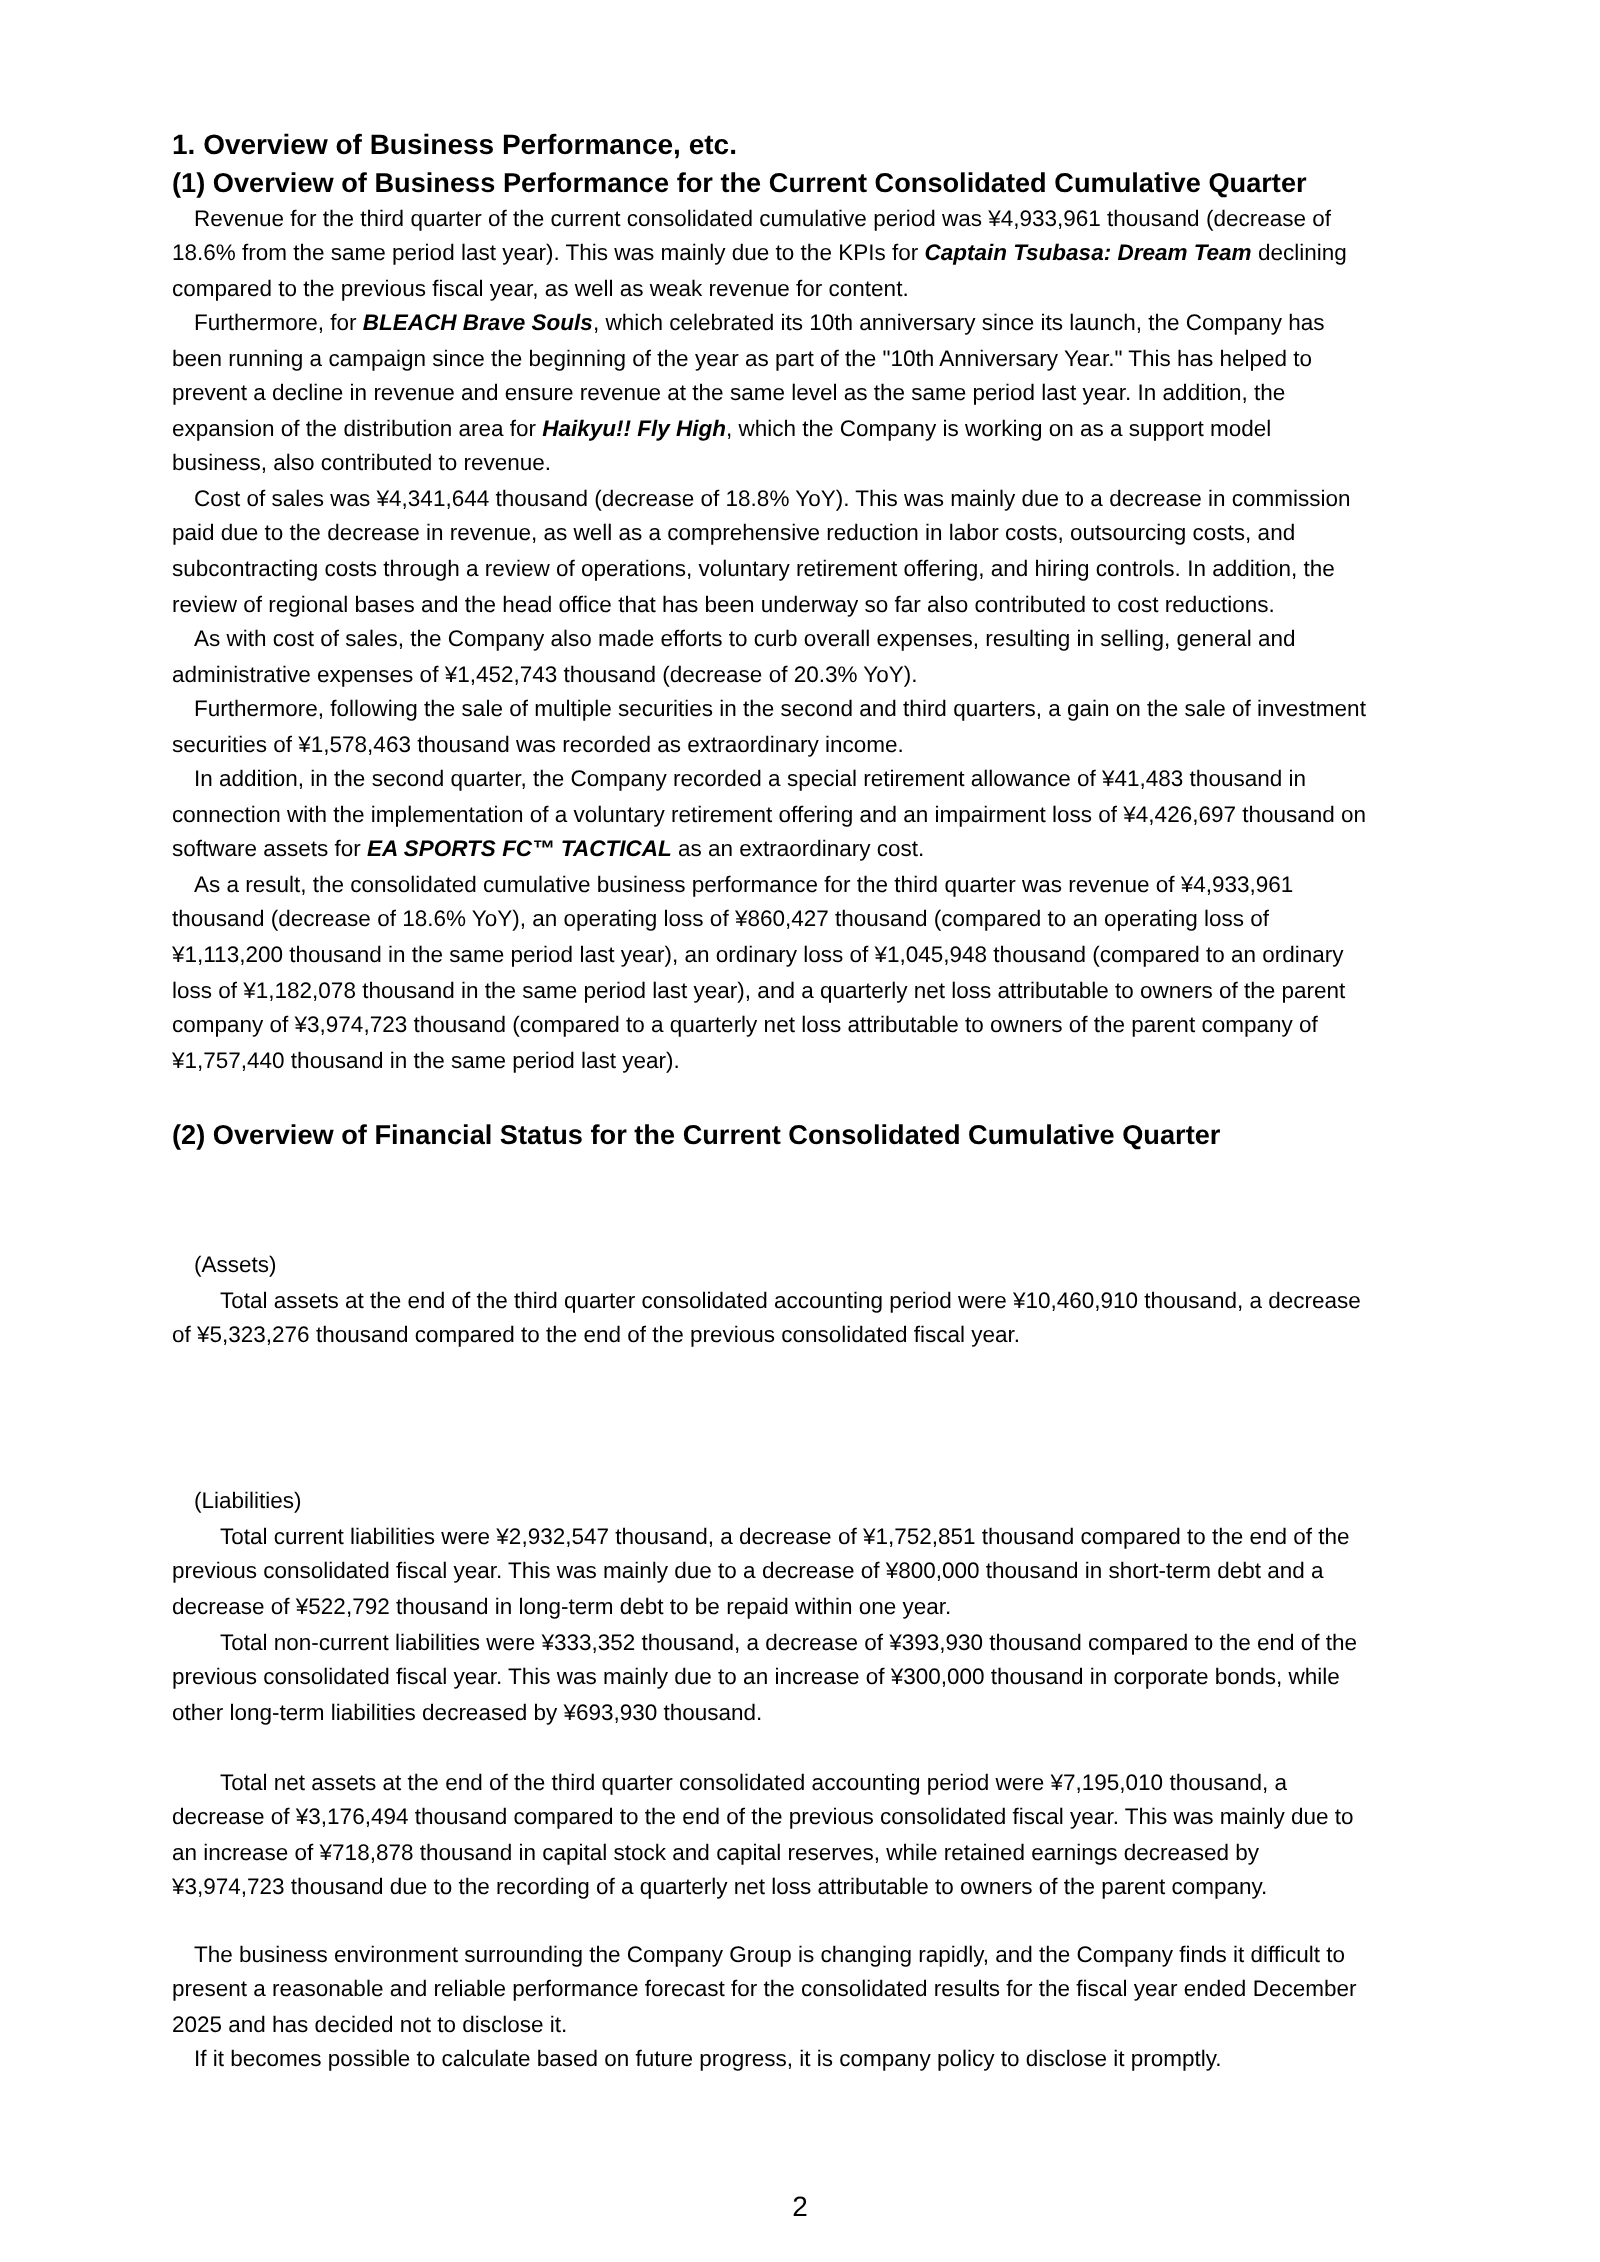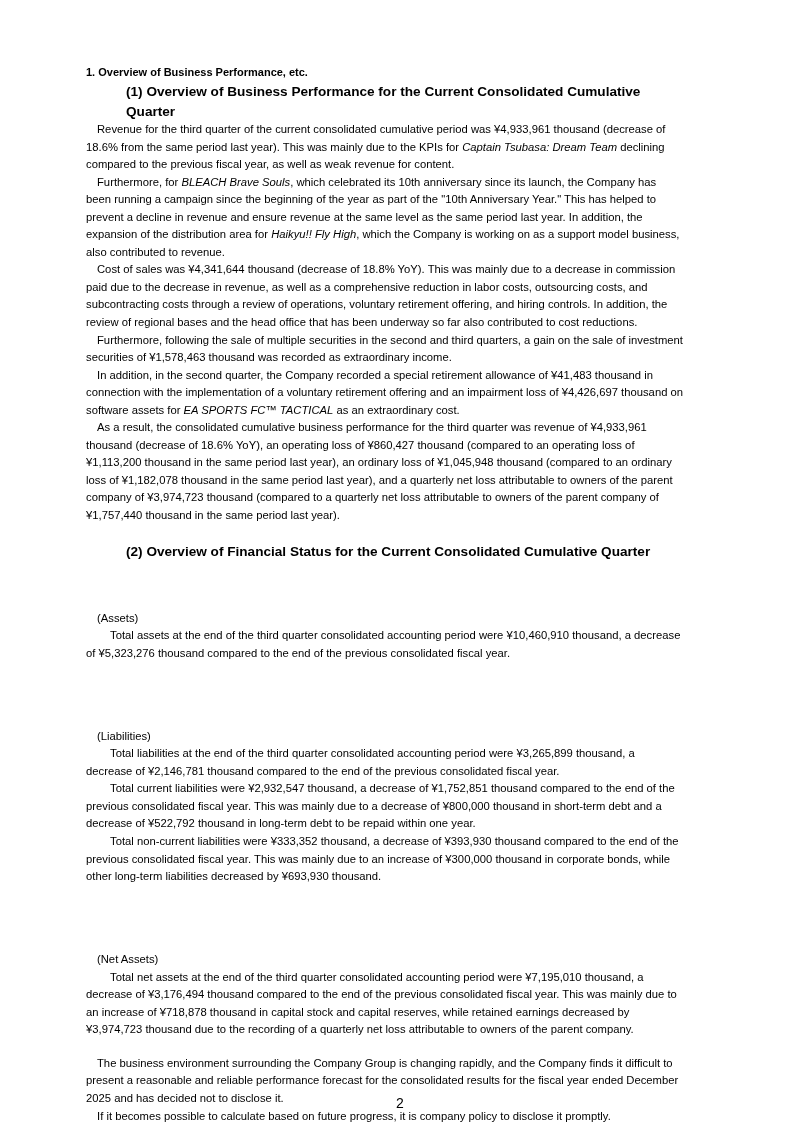--- a/index.html
+++ b/index.html
@@ -3,64 +3,63 @@
 <meta charset="utf-8">
 <style>
   html, body { margin: 0; padding: 0; background: #ffffff; }
   body { width: 800px; height: 1131px; position: relative; overflow: hidden; }
   .page {
     position: absolute; left: 86px; top: 63px; width: 598px;
     font-family: "Liberation Sans", sans-serif; color: #000;
     font-size: 11.25px; line-height: 17.55px;
   }
   h1, h2 { font-weight: bold; margin: 0; }
-  h1 { font-size: 11px; line-height: 18px; margin-bottom: 1px; }
-  h2 { font-size: 13.6px; line-height: 19.5px; margin-left: 40px; }
+  h1 { font-size: 14px; line-height: 18px; margin-bottom: 1px; }
+  h2 { font-size: 13.6px; line-height: 19.5px; }
   p { margin: 0; text-align: left; }
   .ind1 { text-indent: 11px; }
   .ind2 { text-indent: 24px; }
   .sub { padding-left: 11px; margin-top: 48px; }
   .gap { height: 17.5px; }
   .gap-sm { height: 16px; }
   .page-num {
     position: absolute; left: 0; width: 800px; top: 1095px; text-align: center;
     font-family: "Liberation Sans", sans-serif; font-size: 14px; color: #000;
   }
-  em { font-style: italic; }
+  em { font-style: italic; font-weight: bold; }
 </style>
 </head>
 <body>
 
 <div class="page">
   <h1>1. Overview of Business Performance, etc.</h1>
 
   <h2>(1) Overview of Business Performance for the Current Consolidated Cumulative Quarter</h2>
   <p class="ind1"><span>Revenue for the third quarter of the current consolidated cumulative period was ¥4,933,961 thousand (decrease of 18.6% from the same period last year). This was mainly due to the KPIs for </span><em>Captain Tsubasa: Dream Team</em><span> declining compared to the previous fiscal year, as well as weak revenue for content.</span></p>
   <p class="ind1"><span>Furthermore, for </span><em>BLEACH Brave Souls</em><span>, which celebrated its 10th anniversary since its launch, the Company has been running a campaign since the beginning of the year as part of the "10th Anniversary Year." This has helped to prevent a decline in revenue and ensure revenue at the same level as the same period last year. In addition, the expansion of the distribution area for </span><em>Haikyu!! Fly High</em><span>, which the Company is working on as a support model business, also contributed to revenue.</span></p>
   <p class="ind1">Cost of sales was ¥4,341,644 thousand (decrease of 18.8% YoY). This was mainly due to a decrease in commission paid due to the decrease in revenue, as well as a comprehensive reduction in labor costs, outsourcing costs, and subcontracting costs through a review of operations, voluntary retirement offering, and hiring controls. In addition, the review of regional bases and the head office that has been underway so far also contributed to cost reductions.</p>
+  <p class="ind1">As with cost of sales, the Company also made efforts to curb overall expenses, resulting in selling, general and administrative expenses of ¥1,452,743 thousand (decrease of 20.3% YoY).</p>
   <p class="ind1">Furthermore, following the sale of multiple securities in the second and third quarters, a gain on the sale of investment securities of ¥1,578,463 thousand was recorded as extraordinary income.</p>
   <p class="ind1"><span>In addition, in the second quarter, the Company recorded a special retirement allowance of ¥41,483 thousand in connection with the implementation of a voluntary retirement offering and an impairment loss of ¥4,426,697 thousand on software assets for </span><em>EA SPORTS FC™ TACTICAL</em><span> as an extraordinary cost.</span></p>
   <p class="ind1">As a result, the consolidated cumulative business performance for the third quarter was revenue of ¥4,933,961 thousand (decrease of 18.6% YoY), an operating loss of ¥860,427 thousand (compared to an operating loss of ¥1,113,200 thousand in the same period last year), an ordinary loss of ¥1,045,948 thousand (compared to an ordinary loss of ¥1,182,078 thousand in the same period last year), and a quarterly net loss attributable to owners of the parent company of ¥3,974,723 thousand (compared to a quarterly net loss attributable to owners of the parent company of ¥1,757,440 thousand in the same period last year).</p>
 
   <div class="gap"></div>
 
   <h2>(2) Overview of Financial Status for the Current Consolidated Cumulative Quarter</h2>
   <p class="sub">(Assets)</p>
   <p class="ind2">Total assets at the end of the third quarter consolidated accounting period were ¥10,460,910 thousand, a decrease of ¥5,323,276 thousand compared to the end of the previous consolidated fiscal year.</p>
 
   <div class="gap"></div>
 
   <p class="sub">(Liabilities)</p>
-  <p class="ind2">Total liabilities at the end of the third quarter consolidated accounting period were ¥3,265,899 thousand, a decrease of ¥2,146,781 thousand compared to the end of the previous consolidated fiscal year.</p>
   <p class="ind2">Total current liabilities were ¥2,932,547 thousand, a decrease of ¥1,752,851 thousand compared to the end of the previous consolidated fiscal year. This was mainly due to a decrease of ¥800,000 thousand in short-term debt and a decrease of ¥522,792 thousand in long-term debt to be repaid within one year.</p>
   <p class="ind2">Total non-current liabilities were ¥333,352 thousand, a decrease of ¥393,930 thousand compared to the end of the previous consolidated fiscal year. This was mainly due to an increase of ¥300,000 thousand in corporate bonds, while other long-term liabilities decreased by ¥693,930 thousand.</p>
 
   <div class="gap"></div>
 
-  <p class="sub">(Net Assets)</p>
   <p class="ind2">Total net assets at the end of the third quarter consolidated accounting period were ¥7,195,010 thousand, a decrease of ¥3,176,494 thousand compared to the end of the previous consolidated fiscal year. This was mainly due to an increase of ¥718,878 thousand in capital stock and capital reserves, while retained earnings decreased by ¥3,974,723 thousand due to the recording of a quarterly net loss attributable to owners of the parent company.</p>
 
   <div class="gap-sm"></div>
 
   <p class="ind1">The business environment surrounding the Company Group is changing rapidly, and the Company finds it difficult to present a reasonable and reliable performance forecast for the consolidated results for the fiscal year ended December 2025 and has decided not to disclose it.</p>
   <p class="ind1">If it becomes possible to calculate based on future progress, it is company policy to disclose it promptly.</p>
 </div>
 
 <div class="page-num">2</div>
 

